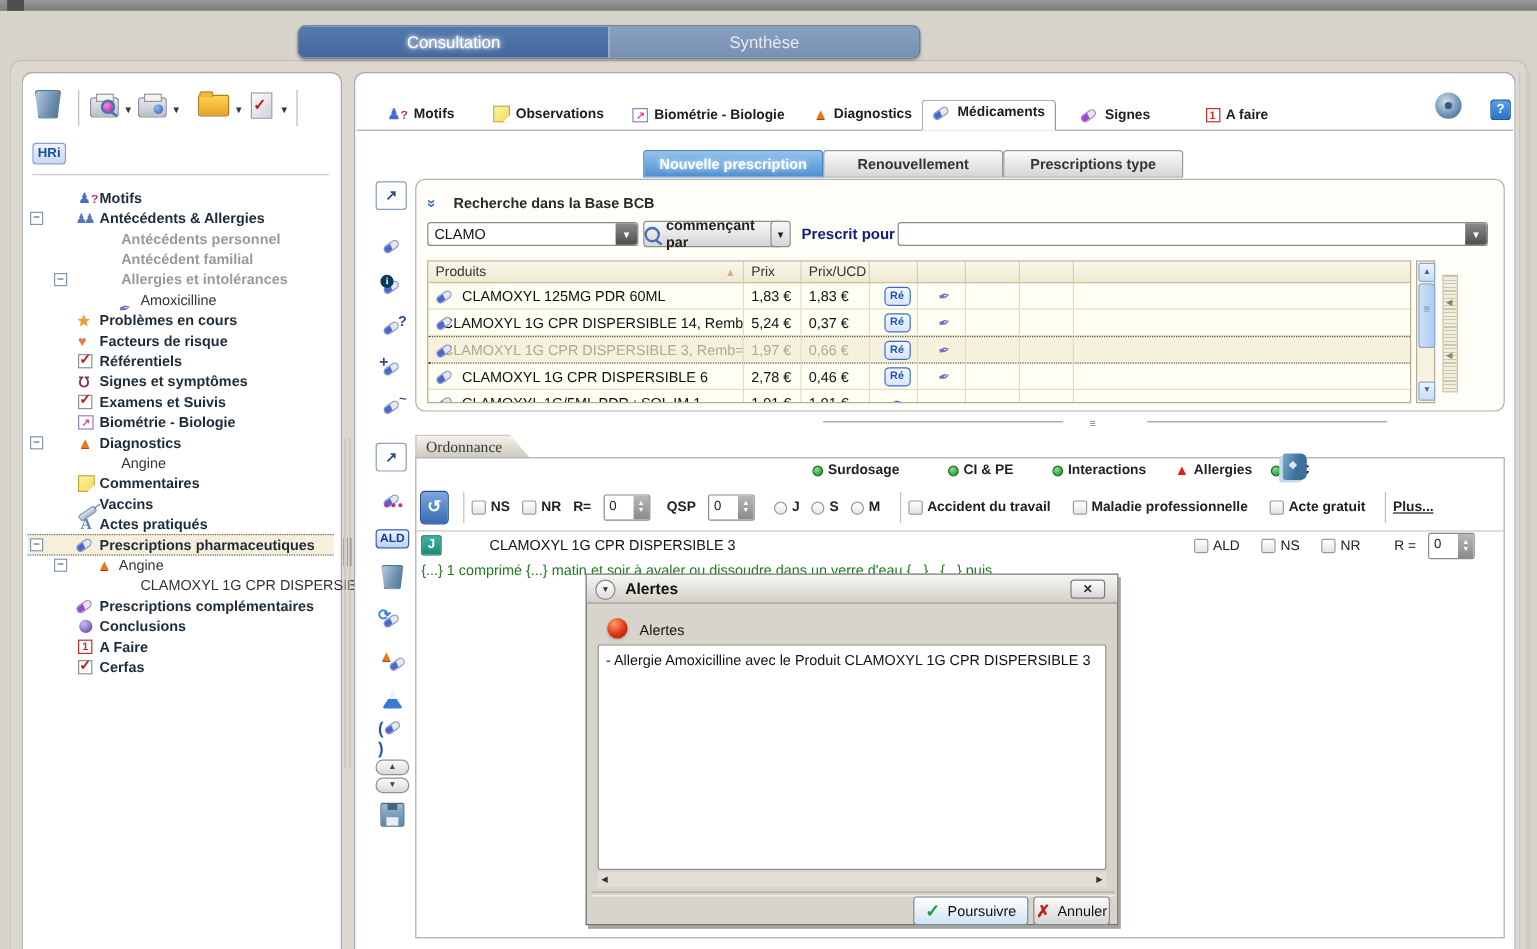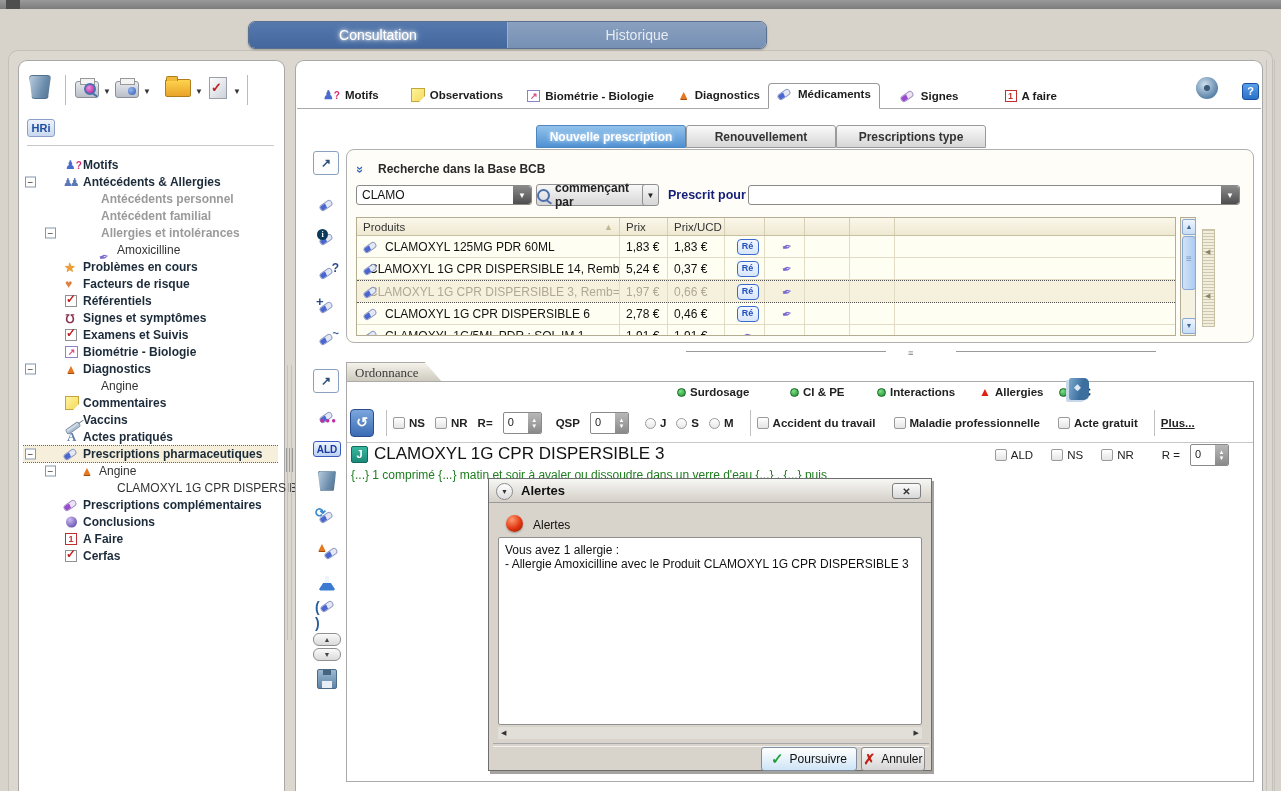--- a/index.html
+++ b/index.html
@@ -166,21 +166,21 @@
   .tsep{width:1px;height:26px;background:#c0c0c0;margin:0 6px;}
   .cb{width:12px;height:12px;background:linear-gradient(#fff,#e4e4e4);border:1px solid #9a9a9a;border-radius:2px;display:inline-block;cursor:pointer;box-sizing:border-box;}
   .rb{width:11px;height:11px;background:linear-gradient(#fff,#e8e8e8);border:1px solid #9a9a9a;border-radius:50%;display:inline-block;cursor:pointer;box-sizing:border-box;}
   .clab{font-weight:bold;font-size:11.5px;color:#222;margin:0 10px 0 4px;}
   .spin{display:inline-flex;height:20px;border:1px solid #8a8a8a;border-radius:2px;background:#fff;overflow:hidden;}
   .spin .v{width:24px;text-align:left;padding:3px 0 0 4px;font-size:11px;box-sizing:border-box;}
   .spin .ud{width:13px;background:linear-gradient(#b8b8b8,#8a8a8a);color:#fff;font-size:6px;text-align:center;display:flex;flex-direction:column;justify-content:center;cursor:pointer;}
   .plus{font-weight:bold;font-size:11.5px;color:#222;text-decoration:underline;cursor:pointer;}
   #rxline{position:absolute;left:0;top:62px;width:906px;height:20px;display:flex;align-items:center;}
   #rxbadge{width:15px;height:15px;margin:0 6px 0 4px;background:linear-gradient(#3ab8a0,#1a8a78);border:1px solid #0e6a5a;border-radius:2px;color:#fff;font-weight:bold;font-size:11px;text-align:center;line-height:14px;}
-  #rxname{font-size:17px;color:#111;}
+  #rxname{font-size:12px;color:#111;margin-left:34px;}
   #rxright{position:absolute;right:24px;top:62px;display:flex;align-items:center;}
   #posology{position:absolute;left:4px;top:86px;font-size:12px;color:#1e7d1e;}
 
   
   #dlg{left:488px;top:478px;width:444px;height:293px;background:#d8d4cc;border:1px solid #6e6e6e;box-shadow:2px 3px 0 rgba(90,88,80,.55);box-sizing:border-box;}
   #dlgtitle{position:absolute;left:0;top:0;width:100%;height:24px;background:linear-gradient(#f6f6f4,#d4d0c8);border-bottom:1px solid #9a9a9a;box-sizing:border-box;}
   #dlgmenu{position:absolute;left:7px;top:4px;width:17px;height:17px;background:linear-gradient(#fff,#ddd);border:1px solid #8a8a8a;border-radius:50%;font-size:7px;color:#333;text-align:center;line-height:16px;cursor:pointer;box-sizing:border-box;}
   #dlgtext{position:absolute;left:32px;top:4px;font-weight:bold;font-size:13px;color:#111;}
   #dlgclose{position:absolute;right:10px;top:4px;width:29px;height:16px;background:linear-gradient(#fbfbfb,#d8d8d8);border:1px solid #7e7e7e;border-radius:3px;color:#333;font-weight:bold;font-size:10px;text-align:center;line-height:15px;cursor:pointer;box-sizing:border-box;}
   #dlgball{position:absolute;left:17px;top:36px;width:17px;height:17px;border-radius:50%;background:radial-gradient(circle at 35% 28%,#ff9a70,#e03510 55%,#8a1a00);box-shadow:0 1px 2px rgba(0,0,0,.3);}
@@ -199,21 +199,21 @@
 <body>
 
 <div id="app">
 
   <div class="abs" id="topbar"></div>
   <div class="abs" id="topnotch"></div>
   <div class="abs" id="outline"></div>
 
   <div class="abs" id="toptabs">
     <div class="toptab active">Consultation</div>
-    <div class="toptab">Historique</div>
+    <div class="toptab">Synthèse</div>
   </div>
 
   <div class="abs panel" id="leftpanel">
 
     <div class="tbtn" style="left:10px">
         <div class="ic-trash"></div>
       </div>
     <div class="sep" style="left:46px;top:14px;height:30px"></div>
     <div class="tbtn" style="left:56px;top:20px">
         <div class="ic-printer">
@@ -707,21 +707,20 @@
 
   <div class="abs" id="dlg">
     <div id="dlgtitle">
       <div id="dlgmenu"><span>▼</span></div>
       <div id="dlgtext">Alertes</div>
       <div id="dlgclose"><span>✕</span></div>
     </div>
     <div id="dlgball"></div>
     <div id="dlglabel">Alertes</div>
     <div id="dlgbody">
-      <div>Vous avez 1 allergie :</div>
       <div> - Allergie Amoxicilline avec le Produit CLAMOXYL 1G CPR DISPERSIBLE 3</div>
     </div>
     <div id="dlghscroll">
       <span class="harr" style="left:3px">◀</span>
       <span class="harr" style="right:3px">▶</span>
     </div>
     <div id="dlgsep"></div>
     <div class="dlgbtn" id="okbtn">
       <span class="okmark">✓</span>
       <span>Poursuivre</span>

